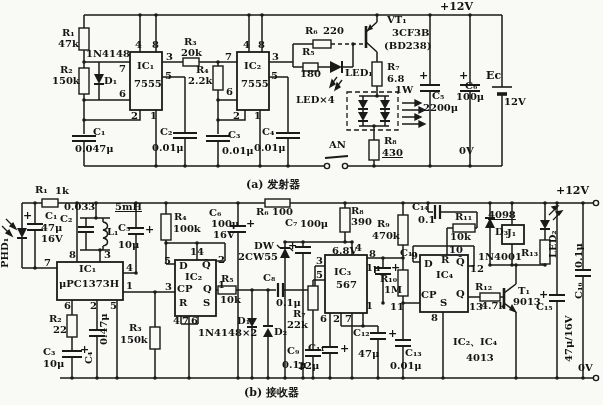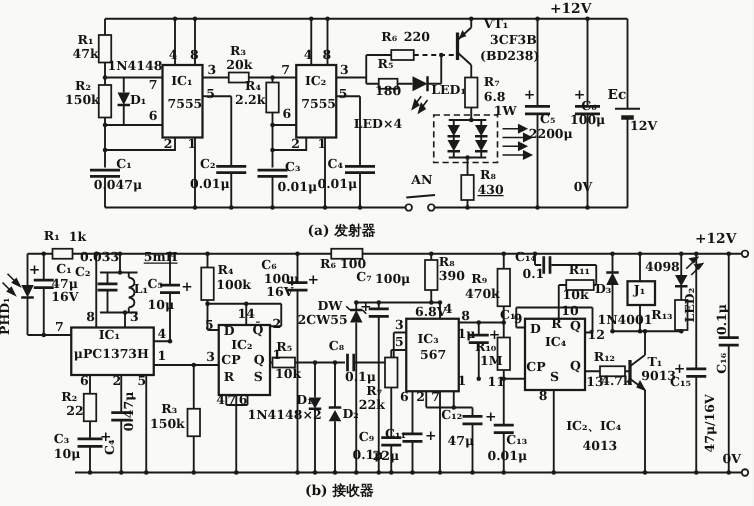--- a/index.html
+++ b/index.html
@@ -255,21 +255,21 @@
       <span class="lbl" style="left: 323px; top: 26px;">220</span>
       <span class="lbl" style="left: 302px; top: 47px;">R₅</span>
       <span class="lbl" style="left: 300px; top: 69px;">180</span>
       <span class="lbl" style="left: 345px; top: 68px;">LED₁</span>
       <span class="lbl" style="left: 387px; top: 15px;">VT₁</span>
       <span class="lbl" style="left: 392px; top: 28px;">3CF3B</span>
       <span class="lbl" style="left: 384px; top: 41px;">(BD238)</span>
       <span class="lbl" style="left: 387px; top: 62px;">R₇</span>
       <span class="lbl" style="left: 387px; top: 74px;">6.8</span>
       <span class="lbl" style="left: 395px; top: 85px;">1W</span>
-      <span class="lbl" style="left: 283px; top: 95px;">LED×4</span>
+      <span class="lbl" style="left: 296px; top: 95px;">LED×4</span>
       <span class="lbl" style="left: 419px; top: 70px; font-size: 11px;">+</span>
       <span class="lbl" style="left: 432px; top: 91px;">C₅</span>
       <span class="lbl" style="left: 423px; top: 103px;">2200μ</span>
       <span class="lbl" style="left: 459px; top: 70px; font-size: 11px;">+</span>
       <span class="lbl" style="left: 465px; top: 81px;">C₆</span>
       <span class="lbl" style="left: 456px; top: 92px;">100μ</span>
       <span class="lbl" style="left: 486px; top: 70px; font-size: 11px;">Ec</span>
       <span class="lbl" style="left: 504px; top: 97px;">12V</span>
       <span class="lbl" style="left: 459px; top: 146px;">0V</span>
       <span class="lbl" style="left: 329px; top: 140px;">AN</span>
@@ -389,24 +389,24 @@
       <span class="lbl" style="left: 411px; top: 251px;">9</span>
       <span class="lbl" style="left: 449px; top: 245px;">10</span>
       <span class="lbl" style="left: 470px; top: 264px;">12</span>
       <span class="lbl" style="left: 390px; top: 302px;">11</span>
       <span class="lbl" style="left: 469px; top: 302px; text-align: right;">13</span>
       <span class="lbl" style="left: 431px; top: 313px;">8</span>
       <span class="lbl" style="left: 475px; top: 282px;">R₁₂</span>
       <span class="lbl" style="left: 481px; top: 301px;">4.7k</span>
       <span class="lbl" style="left: 518px; top: 286px;">T₁</span>
       <span class="lbl" style="left: 513px; top: 297px;">9013</span>
-      <span class="lbl" style="left: 476px; top: 227px;">D₃</span>
+      <span class="lbl" style="left: 495px; top: 227px;">D₃</span>
       <span class="lbl" style="left: 478px; top: 252px;">1N4001</span>
       <span class="lbl" style="left: 507px; top: 228px; text-align: right;">J₁</span>
-      <span class="lbl" style="left: 516px; top: 210px;">4098</span>
+      <span class="lbl" style="left: 488px; top: 210px; text-decoration: underline;">4098</span>
       <span class="lbl rot" style="left: 548px; top: 258px;">LED₂</span>
       <span class="lbl" style="left: 521px; top: 248px;">R₁₃</span>
       <span class="lbl" style="left: 539px; top: 289px; font-size: 11px;">+</span>
       <span class="lbl" style="left: 536px; top: 302px;">C₁₅</span>
       <span class="lbl rot" style="left: 564px; top: 362px;">47μ/16V</span>
       <span class="lbl rot" style="left: 574px; top: 268px;">0.1μ</span>
       <span class="lbl rot" style="left: 574px; top: 299px;">C₁₆</span>
       <span class="lbl" style="left: 453px; top: 337px;">IC₂、IC₄</span>
       <span class="lbl" style="left: 466px; top: 353px;">4013</span>
       <span class="lbl" style="left: 556px; top: 185px; font-size: 11px;">+12V</span>

